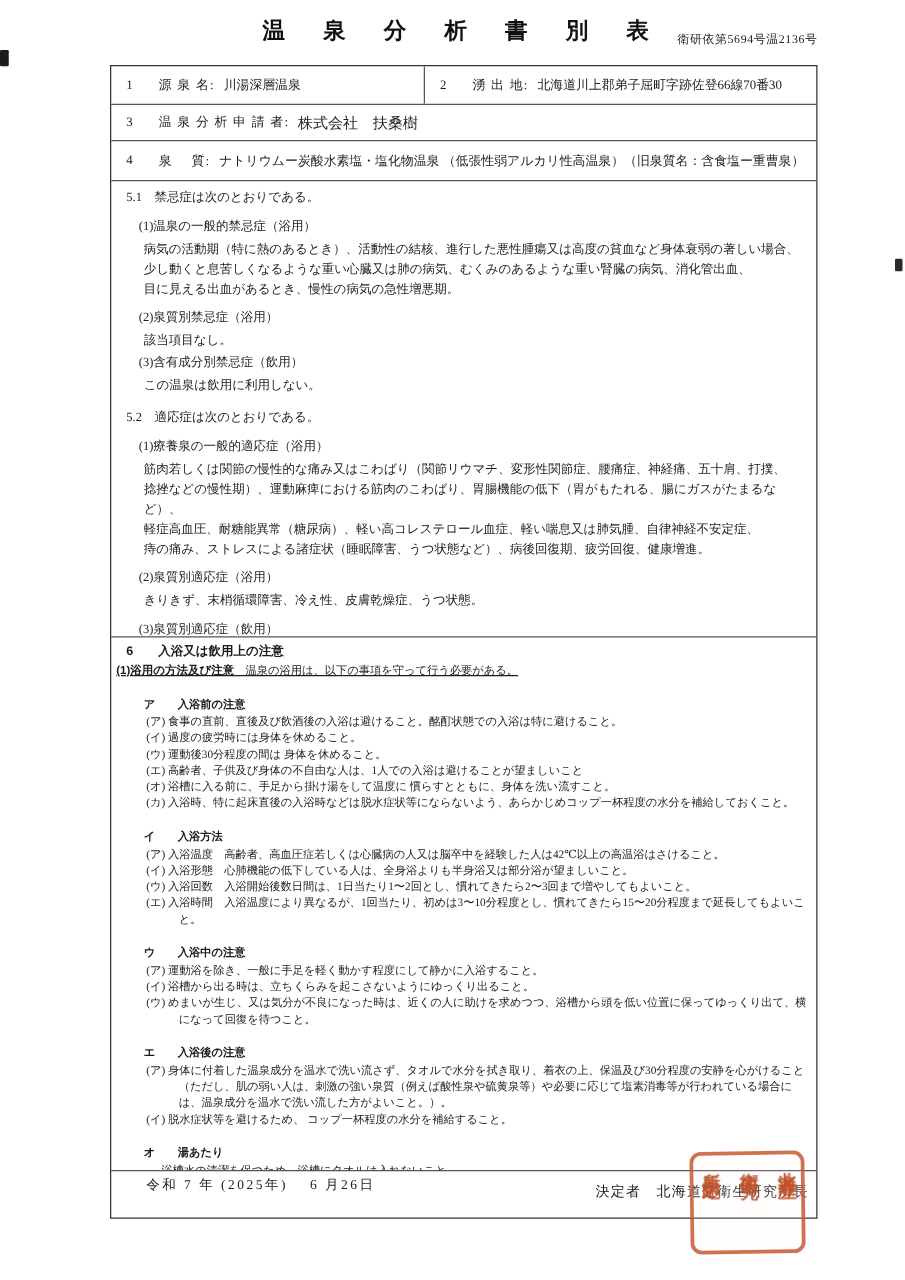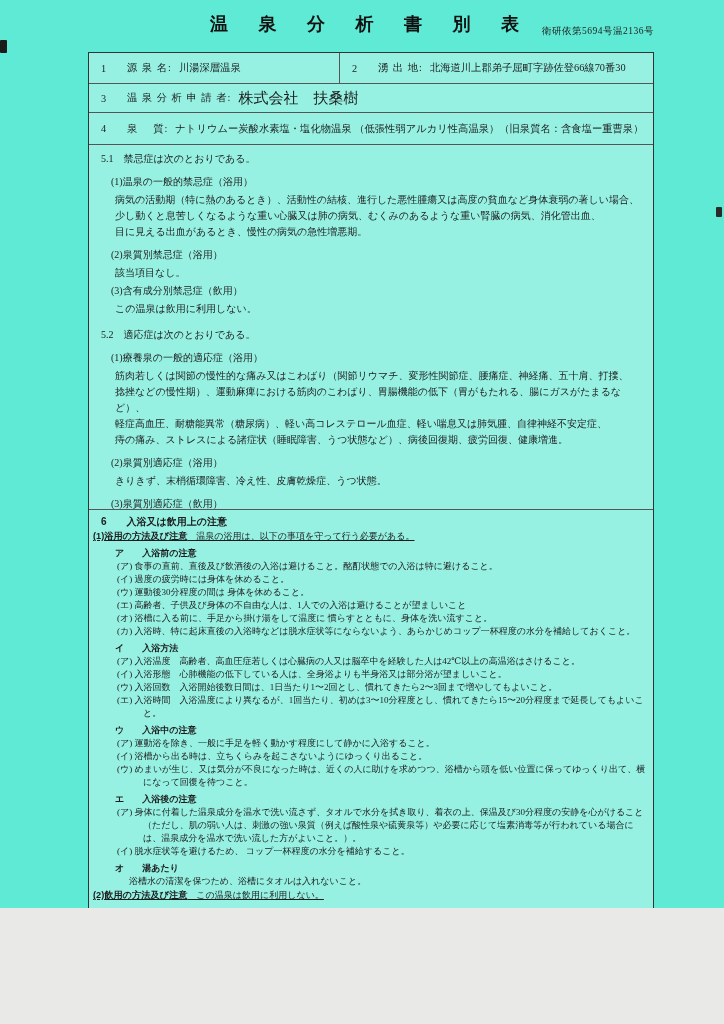--- a/index.html
+++ b/index.html
@@ -1,17 +1,17 @@
 <!DOCTYPE html>
 <html lang="ja"><head>
 <meta charset="utf-8">
 <style>
   html,body{margin:0;padding:0;}
   body{width:724px;height:1024px;background:#e9e9e7;}
-  .page{position:relative;width:724px;height:908px;background:#5eead4;overflow:hidden;
+  .page{position:relative;width:724px;height:1024px;background:#ffffff;overflow:hidden;
         font-family:"Liberation Serif","DejaVu Serif",serif;color:#1c1c1c;}
   
   .speck-left{position:absolute;left:0;top:40px;width:7px;height:13px;background:#1b1b1b;border-radius:1px;}
   .speck-right{position:absolute;right:2px;top:207px;width:6px;height:10px;background:#2a2a2a;border-radius:1px;}
 
   
   .header{position:absolute;left:88px;top:12px;width:566px;height:34px;}
   .title{margin:0;text-align:center;font-size:18px;font-weight:bold;letter-spacing:13px;color:#111;}
   .docnum{position:absolute;right:0;top:13px;font-size:9.5px;color:#222;letter-spacing:0.5px;}
 
@@ -20,37 +20,37 @@
   .row{box-sizing:border-box;border-bottom:1px solid #555;overflow:hidden;}
   .rowA{height:31px;display:flex;}
   .rowB{height:29px;}
   .rowC{height:32px;}
   .cell{box-sizing:border-box;display:flex;align-items:center;font-size:10.3px;}
   .cellA1{width:251px;border-right:1px solid #555;}
   .cellA2{flex:1;}
   .no{padding-left:12px;width:26px;flex:none;}
   .lbl{letter-spacing:1px;margin-right:7px;white-space:pre;}
   .val{white-space:pre;}
-  .val-sans{font-family:"Liberation Sans","DejaVu Sans",sans-serif;font-size:15px;}
+  .val-sans{font-family:"Liberation Sans","DejaVu Sans",sans-serif;font-size:12px;}
 
   
   .sec5{height:365px;padding-top:6px;font-size:10px;line-height:16px;}
   .s5h{padding-left:12px;}
   .s5t{padding-left:22px;}
   .s5p{padding-left:26px;padding-right:4px;}
   .mt{margin-top:7px;}
   .ms{margin-top:2px;}
   .mb{margin-top:10px;}
 
   
   .sec6{height:427px;padding-top:5px;display:flex;flex-direction:column;font-size:9px;line-height:13px;}
   .s6h{padding-left:12px;font-weight:bold;font-size:10px;line-height:14px;font-family:"Liberation Sans","DejaVu Sans",sans-serif;}
   .s6m{padding-left:4px;line-height:14px;text-decoration:underline;}
   .s6m b{font-family:"Liberation Sans","DejaVu Sans",sans-serif;font-size:9.2px;}
-  .s6k{padding-left:26px;font-weight:bold;font-family:Liberation Serif, serif;line-height:13px;margin-top:4px;}
+  .s6k{padding-left:26px;font-weight:bold;font-family:Liberation Mono, monospace;line-height:13px;margin-top:15px;}
   .s6i{padding-left:54px;text-indent:-26px;padding-right:6px;}
   .s6b{padding-left:40px;padding-right:10px;}
 
   
   .rowF{height:40px;border-bottom:none;position:relative;font-size:10.8px;}
   .f-date{position:absolute;left:28px;top:4px;letter-spacing:2px;}
   .f-decider{position:absolute;right:6px;top:9px;font-size:11.2px;letter-spacing:1px;}
 
   
   .seal{position:absolute;left:552px;top:921px;width:76px;height:72px;border:3px solid rgba(197,90,51,0.85);

